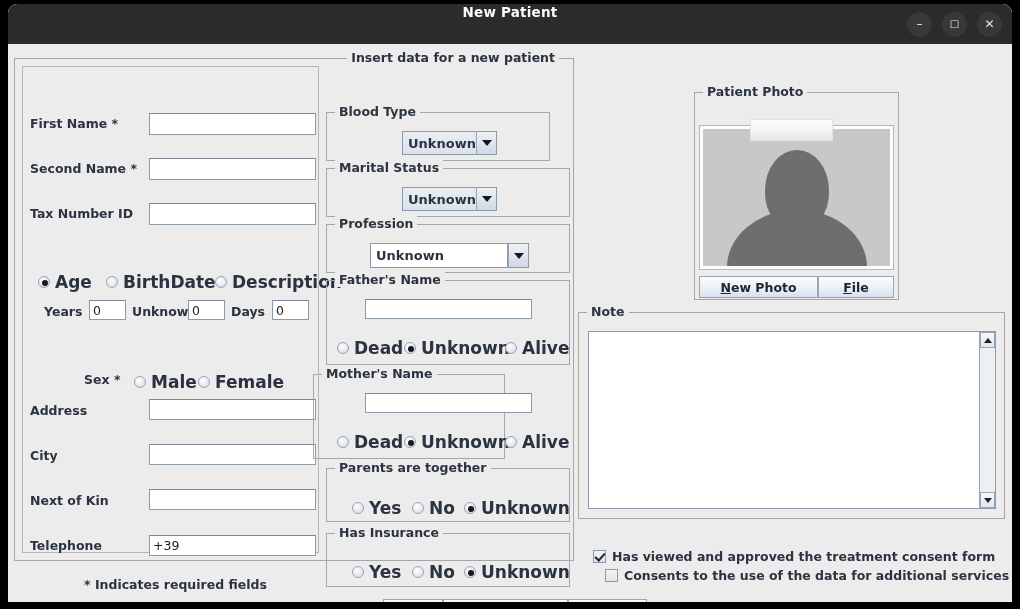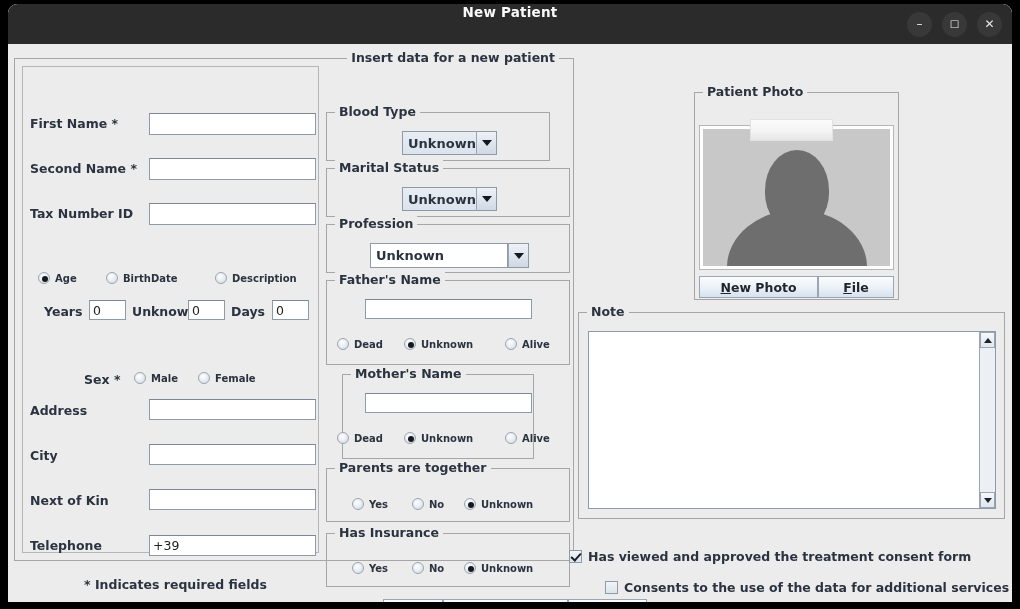--- a/index.html
+++ b/index.html
@@ -136,21 +136,21 @@
     width: 0; height: 0;
     border-left: 5px solid transparent;
     border-right: 5px solid transparent;
     border-top: 6px solid #15181c;
   }
 
   
   .radio {
     position: absolute;
     display: flex; align-items: center;
-    font-size: 10px; font-weight: bold; color: #2b3340;
+    font-size: 17px; font-weight: bold; color: #2b3340;
     white-space: nowrap;
     cursor: default;
   }
   .radio .dot {
     width: 12px; height: 12px; border-radius: 50%;
     background: radial-gradient(circle at 40% 35%, #ffffff 0%, #e3e8ef 60%, #cdd4dd 100%);
     border: 1px solid #9aa4b0;
     margin-right: 5px;
     position: relative;
     flex: 0 0 auto;
@@ -381,21 +381,21 @@
     </div>
     <div class="radio on" style="left:396px; top:294px;">
       <span class="dot"></span>
       <span>Unknown</span>
     </div>
     <div class="radio" style="left:497px; top:294px;">
       <span class="dot"></span>
       <span>Alive</span>
     </div>
 
-    <div class="tpanel" style="left:334px; top:330px; width:192px; height:85px;">
+    <div class="tpanel" style="left:305px; top:330px; width:192px; height:85px;">
       <div class="legend left">Mother's Name</div>
     </div>
     <div class="tf" style="left:357px; top:349px; width:167px; height:20px;"></div>
     <div class="radio" style="left:329px; top:388px;">
       <span class="dot"></span>
       <span>Dead</span>
     </div>
     <div class="radio on" style="left:396px; top:388px;">
       <span class="dot"></span>
       <span>Unknown</span>
@@ -464,25 +464,25 @@
       <div class="sb">
         <div class="sbbtn up">
             <i></i>
           </div>
         <div class="sbbtn dn">
             <i></i>
           </div>
       </div>
     </div>
 
-    <div class="check on" style="left:561px; top:505px;align-items:center;">
+    <div class="check on" style="left:585px; top:505px;align-items:center;">
       <span class="box"></span>
       <span>Has viewed and approved the treatment consent form</span>
     </div>
-    <div class="check" style="left:585px; top:536px;padding-left:12px;">
+    <div class="check" style="left:585px; top:524px;padding-left:12px;">
       <span class="box"></span>
       <span>Consents to the use of the data for additional services</span>
     </div>
 
     <div class="btn" style="left:375px; top:555px; width:60px; height:24px;">
       
     </div>
     <div class="btn" style="left:435px; top:555px; width:125px; height:24px;">
       
     </div>

